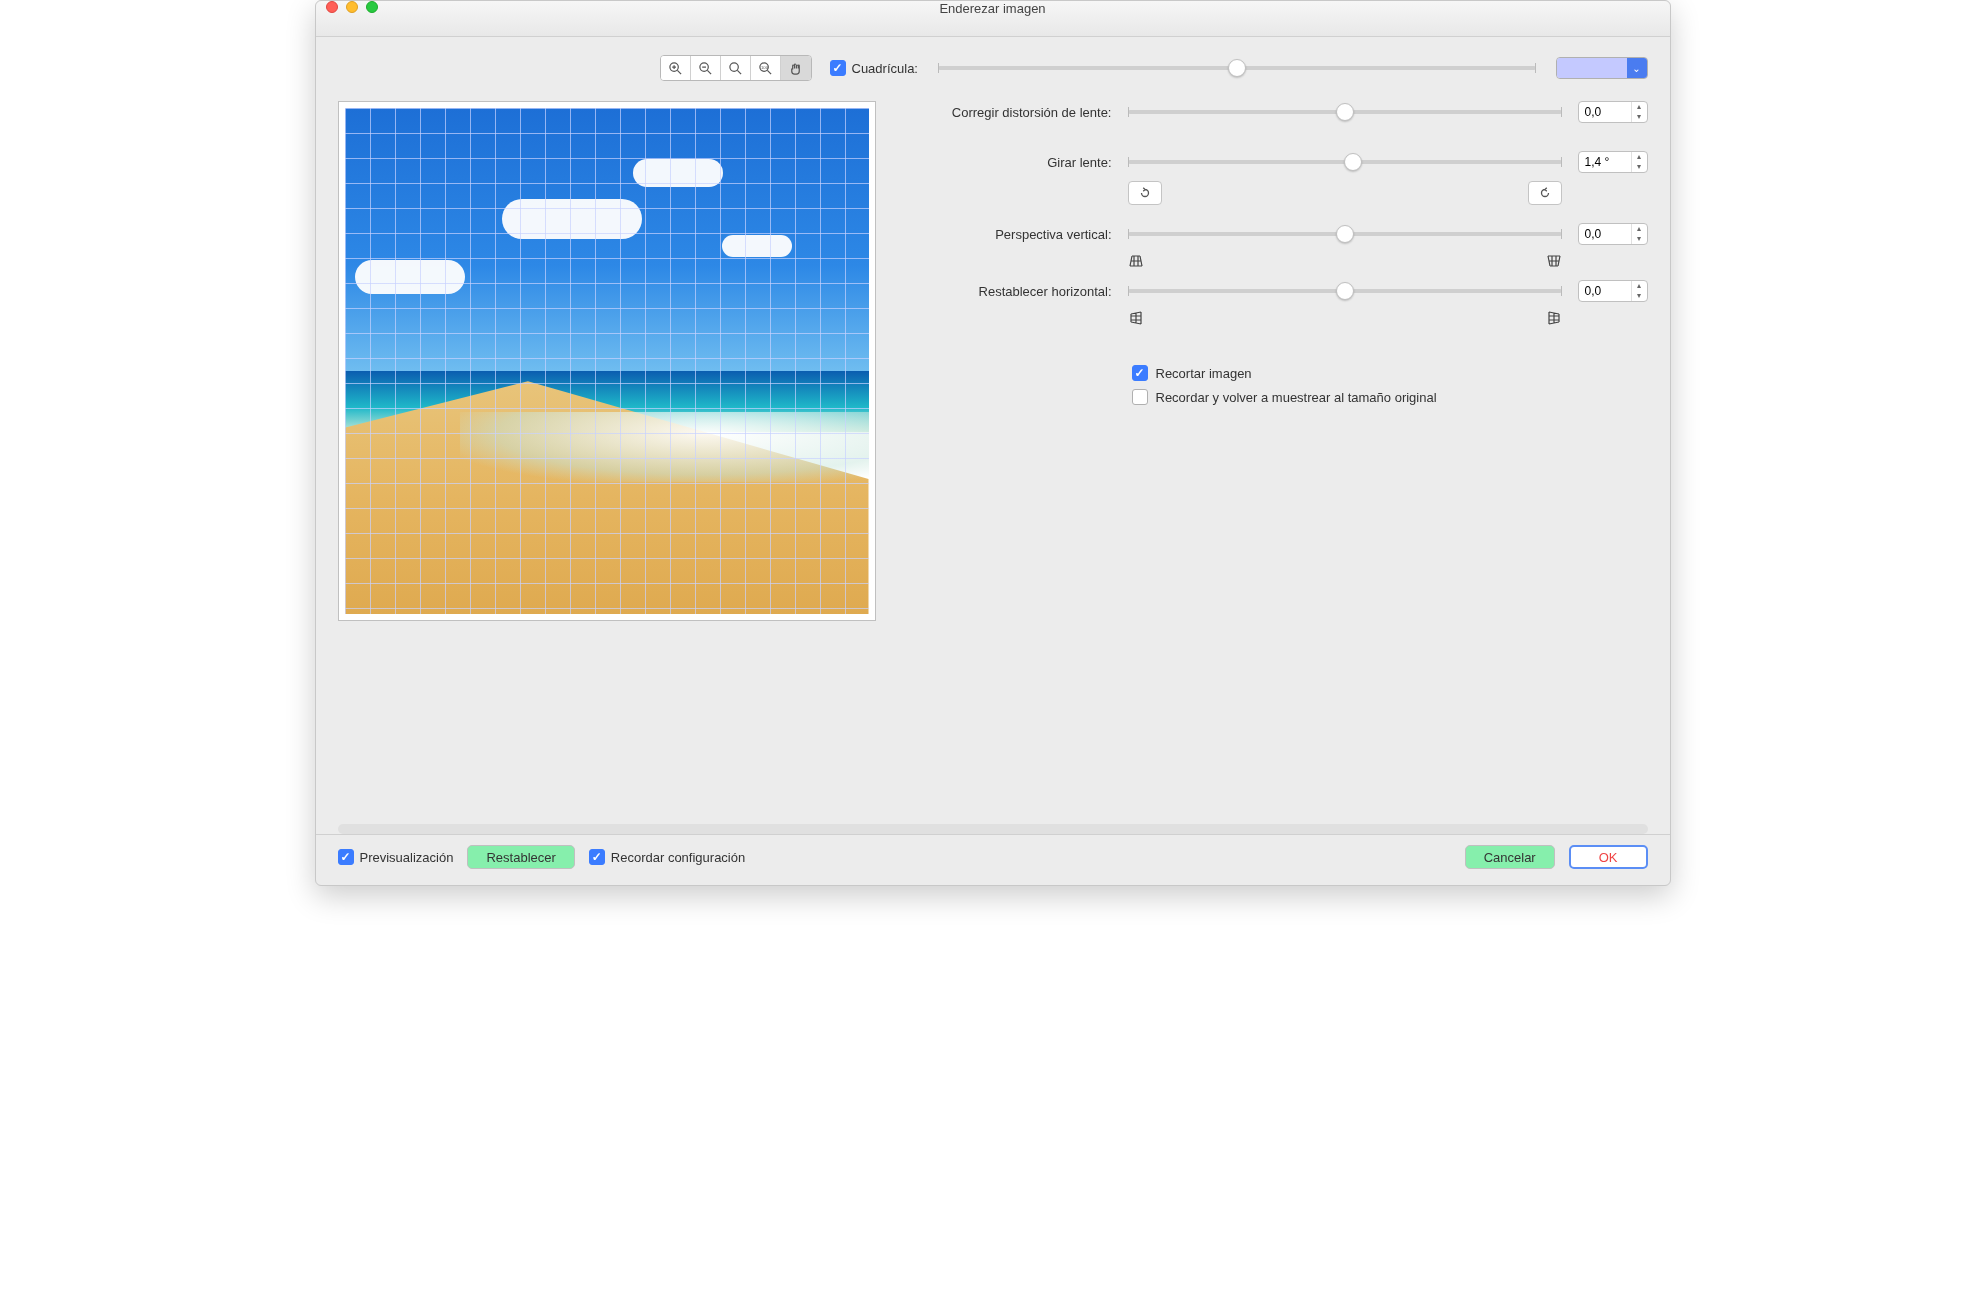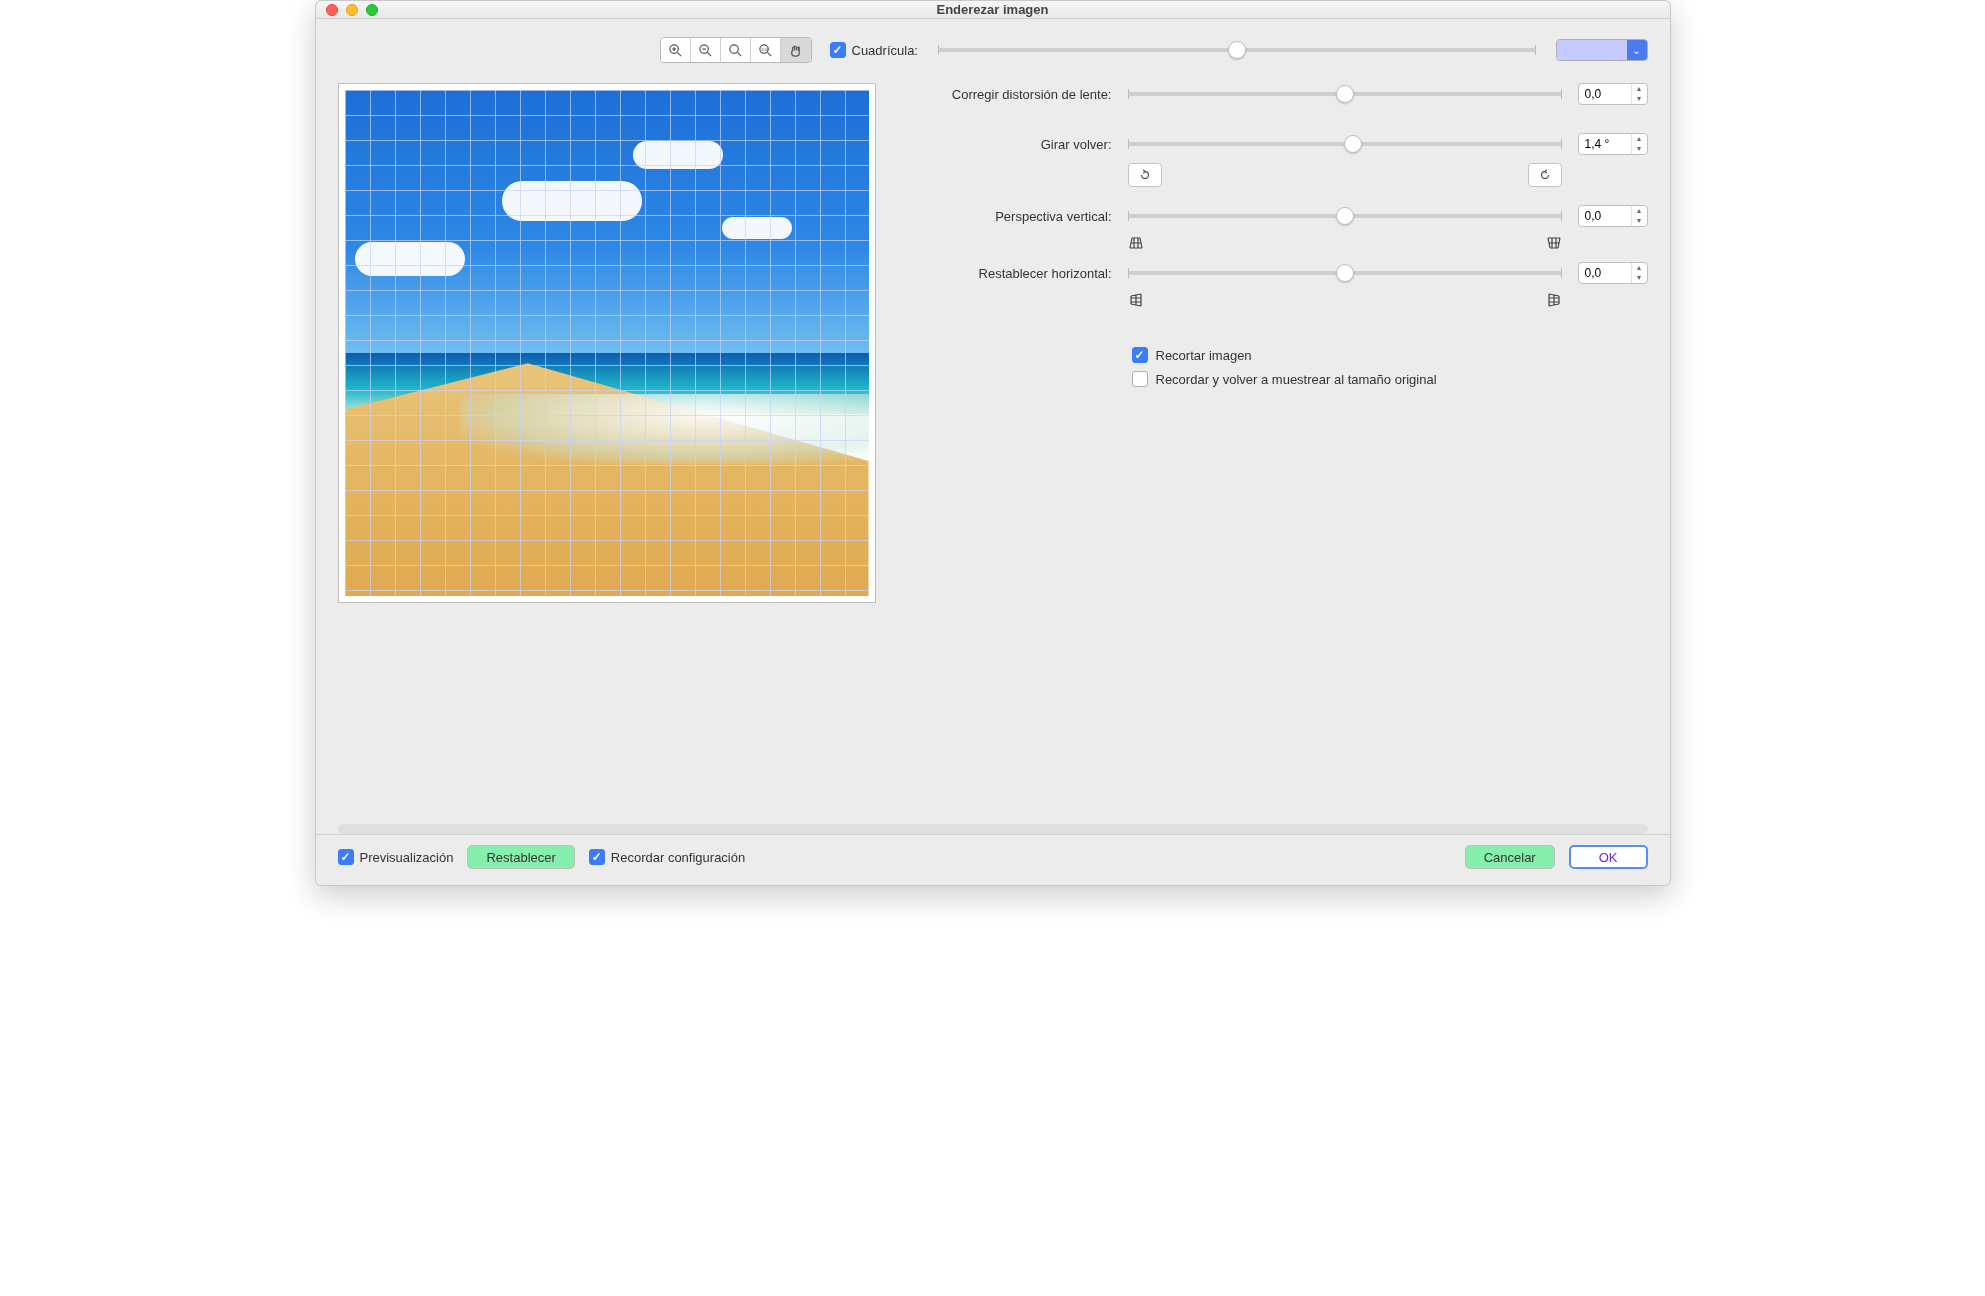--- a/index.html
+++ b/index.html
@@ -16,29 +16,27 @@
   height: 886px;
   background: #ececec;
   border: 1px solid #c8c8c8;
   border-radius: 6px;
   box-shadow: 0 10px 30px rgba(0,0,0,0.2);
   display: flex;
   flex-direction: column;
   margin: 0 auto;
 }
 .titlebar {
-  height: 18px;
+  height: 36px;
   display: flex;
-  align-items: center;
   padding: 0 10px;
   border-bottom: 1px solid #d0d0d0;
   background: linear-gradient(#f6f6f6,#e8e8e8);
   border-radius: 6px 6px 0 0;
   position: relative;
-  font-weight: bold;
 }
 .traffic-lights { display:flex; gap:8px; }
 .tl { width:12px; height:12px; border-radius:50%; }
 .tl.close{background:#ff5f57;border:1px solid #e14640;}
 .tl.min{background:#ffbd2e;border:1px solid #dfa023;}
 .tl.max{background:#28c940;border:1px solid #1dac2c;}
 .title {
   position:absolute; left:0; right:0; text-align:center;
   font-size:13px; color:#444; pointer-events:none;
 }
@@ -139,21 +137,21 @@
   display:flex;align-items:center;gap:14px;
 }
 .footer-scrollbar{
   height:10px;background:#e0e0e0;border-radius:5px;margin:6px 22px 0 22px;
 }
 .btn{
   height:24px;padding:0 18px;border:1px solid #c0c0c0;border-radius:5px;
   background:#86efac;font-size:13px;color:#333;
 }
 .btn.primary{
-  border:2px solid #5b8ef5;background:#fff;color:#6d28d9;padding:0 28px;
+  border:2px solid #5b8ef5;background:#fff;color:#ef4444;padding:0 28px;
 }
 .spacer{flex:1;}
 </style>
 </head>
 <body>
 
 <div class="dialog">
 
   <div class="titlebar">
     <div class="traffic-lights">
@@ -255,21 +253,21 @@
             <span class="spin-arrows">
                 <span>▴</span>
                 <span>▾</span>
               </span>
           </div>
         </div>
 
         <div style="height:20px"></div>
 
         <div class="ctrl-row">
-          <div class="ctrl-label">Girar volver:</div>
+          <div class="ctrl-label">Girar lente:</div>
           <div class="ctrl-slider">
             <div class="slider-track">
                 <span class="slider-tick" style="left:0"></span>
                 <span class="slider-tick" style="right:0"></span>
                 <span class="slider-thumb" style="left:52%"></span>
               </div>
           </div>
           <div class="ctrl-spin">
             <span class="spin-val">1,4 °</span>
             <span class="spin-arrows">

